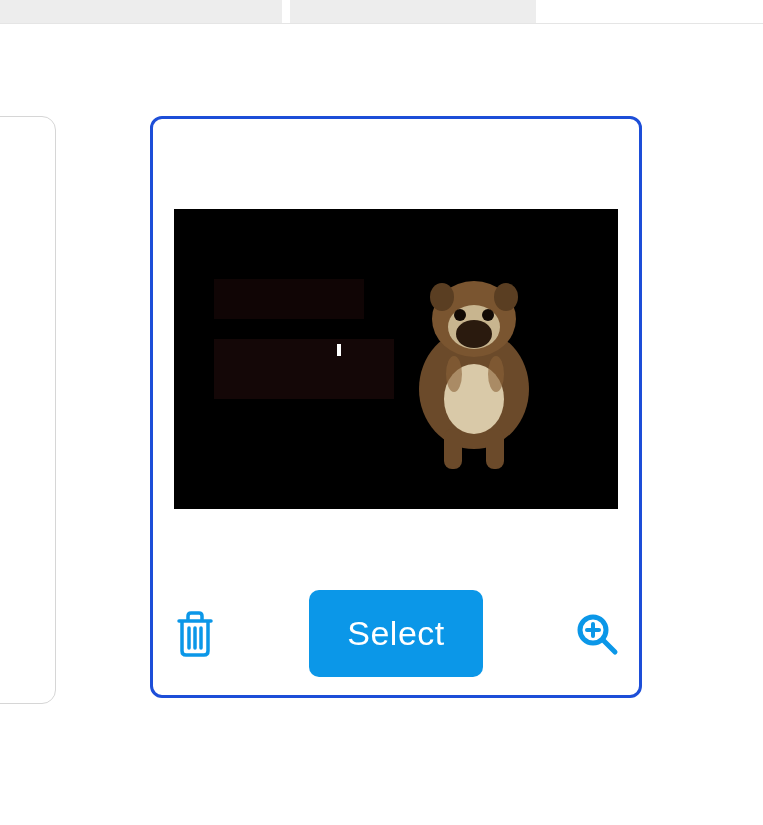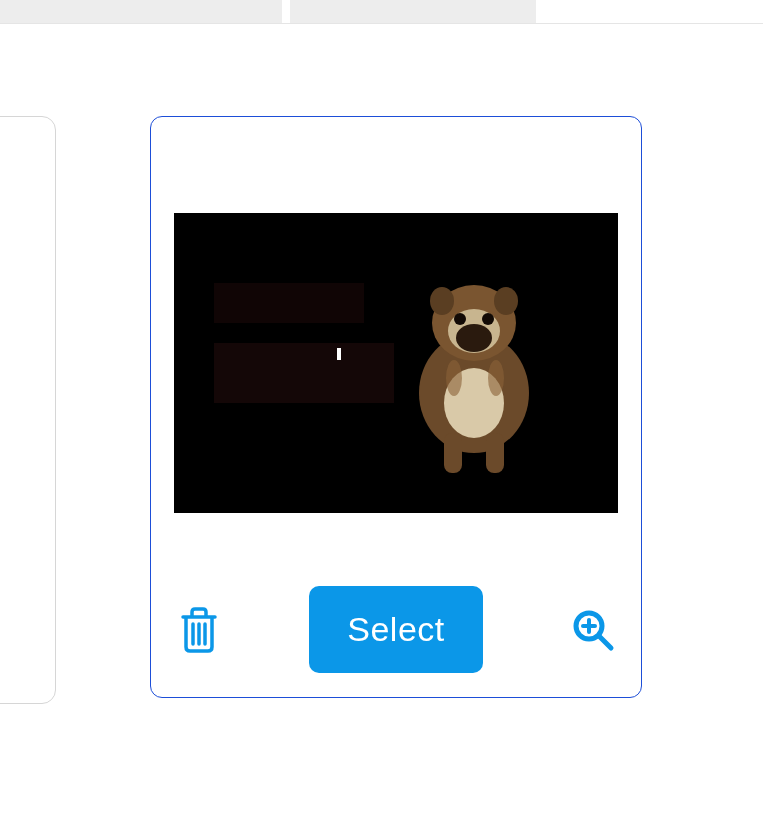--- a/index.html
+++ b/index.html
@@ -46,27 +46,27 @@
       border: 1px solid #d6d6d6;
       border-radius: 14px;
       background: #fff;
     }
     .card-main {
       position: absolute;
       top: 92px;
       left: 150px;
       width: 492px;
       height: 582px;
-      border: 1px solid #1d4ed8;
+      border: 3px solid #1d4ed8;
       border-radius: 12px;
       background: #fff;
       display: flex;
       flex-direction: column;
       align-items: center;
-      padding: 24px;
+      padding: 18px;
     }
     .thumbnail {
       margin-top: 72px;
       width: 444px;
       height: 300px;
       background: #000000;
       position: relative;
       overflow: hidden;
     }
     .thumbnail svg {

